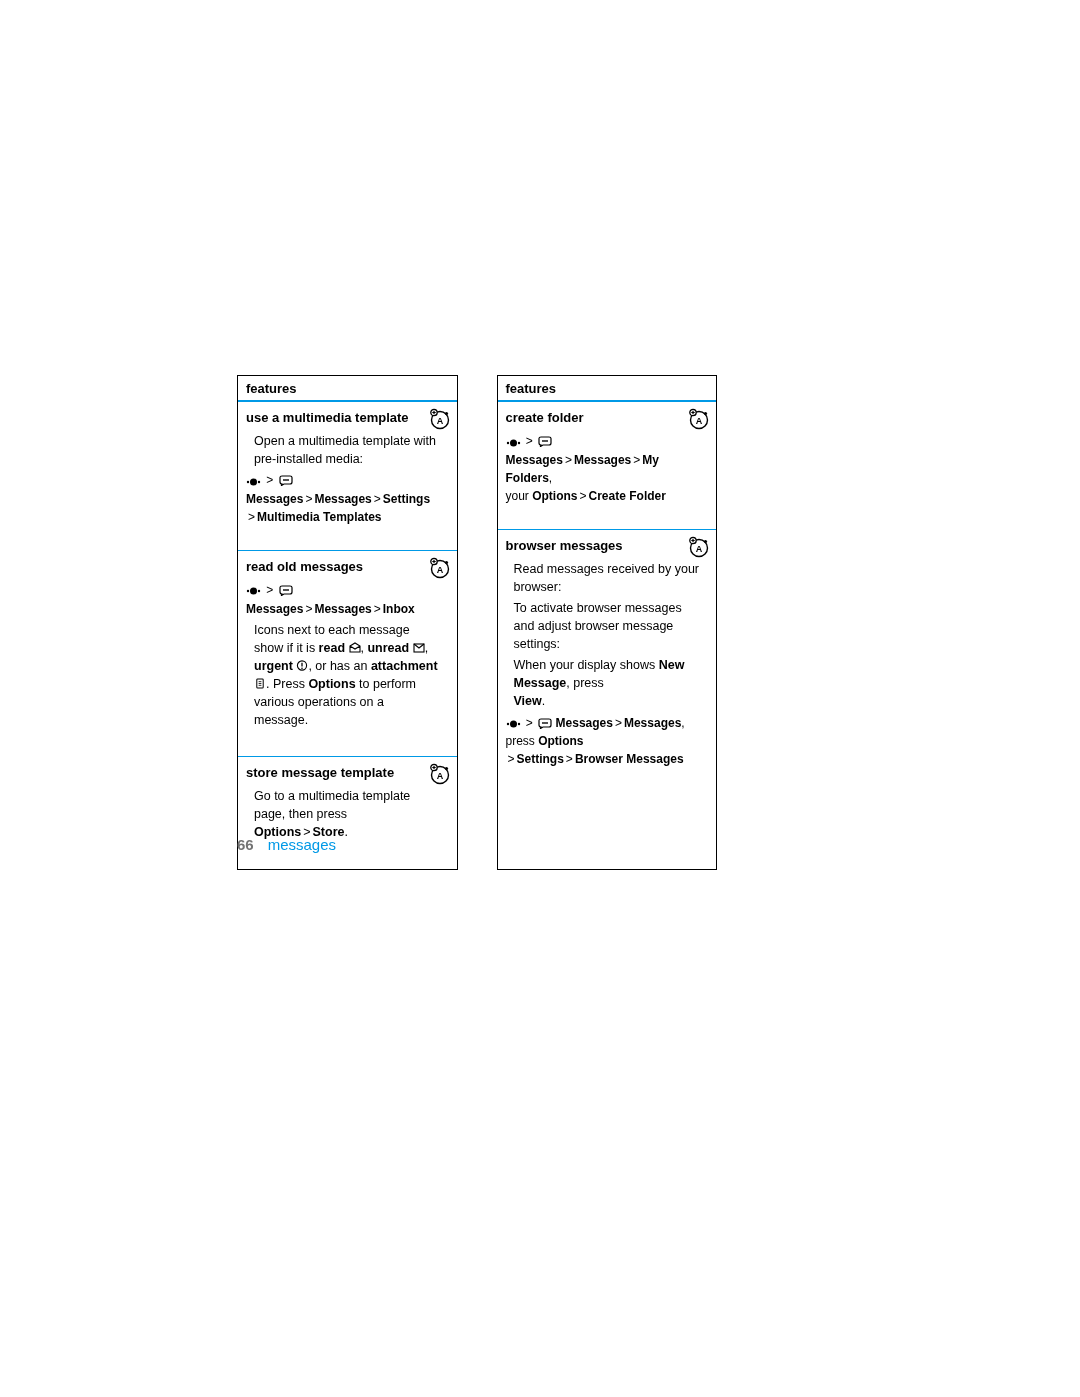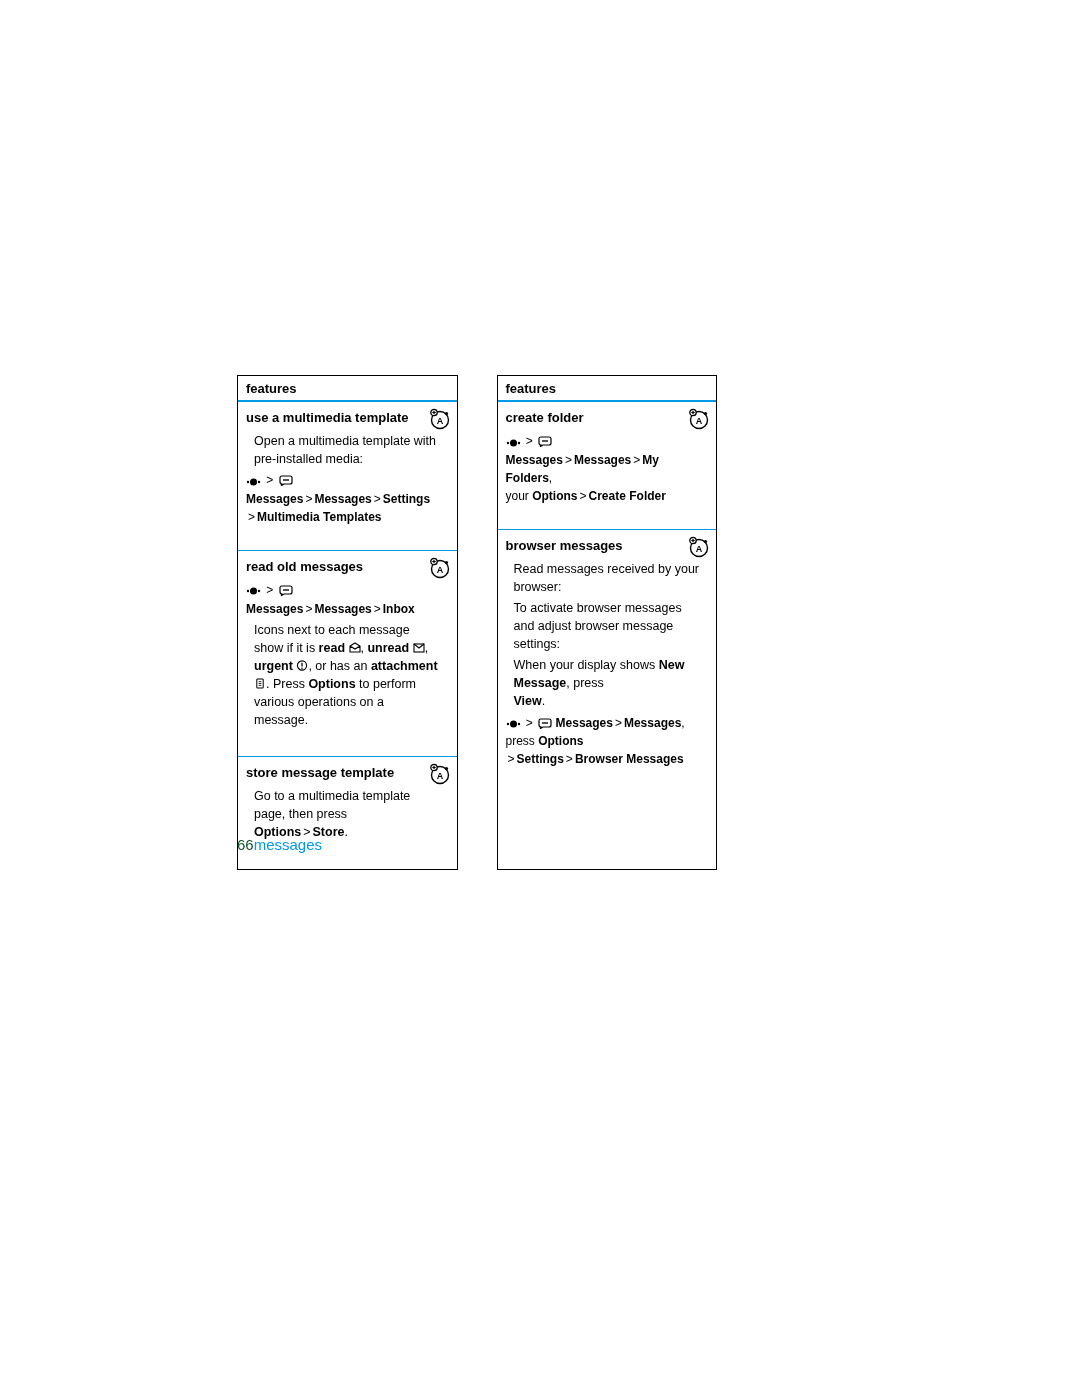--- a/index.html
+++ b/index.html
@@ -71,21 +71,21 @@
   .nav-line .msgicon svg { width: 14px; height: 11px; vertical-align: middle; }
   .gt { margin: 0 2px; }
   .body-text { margin: 3px 8px; }
   .inline-icon svg { width: 12px; height: 11px; vertical-align: -1px; }
   .footer {
     position: absolute;
     left: 237px;
     top: 836px;
     font-size: 15px;
   }
-  .footer .pagenum { font-weight: normal; color: #14532d; }
+  .footer .pagenum { font-weight: bold; color: #737373; margin-right: 14px; }
   .footer .section { color: #0099e6; }
   .bold { font-weight: bold; }
   .narrow-bold { font-family: "Arial Narrow", Arial, sans-serif; font-stretch: condensed; font-weight: bold; }
 </style>
 </head>
 <body>
 
 <svg width="0" height="0" style="position:absolute">
   <defs>
     <g id="badge-a">

